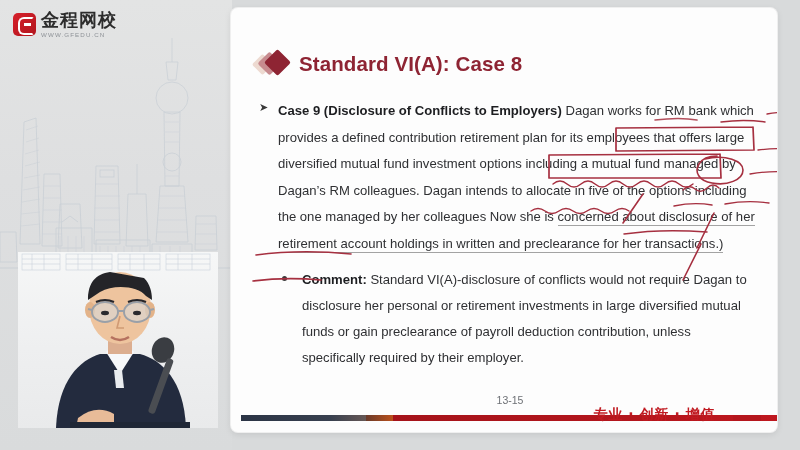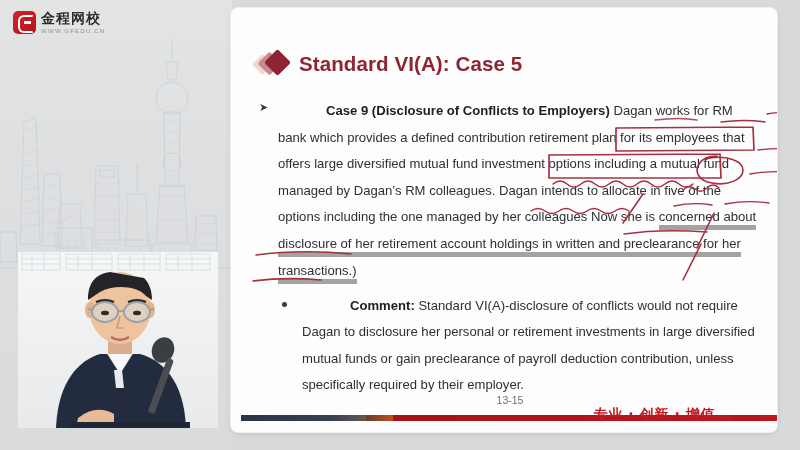--- a/index.html
+++ b/index.html
@@ -26,21 +26,21 @@
   }
   .logo-mark:before{
     content:"";position:absolute;left:5px;top:4px;width:12px;height:14px;
     border:2.6px solid #fff;border-radius:6px 2px 2px 6px;border-right-color:transparent;
   }
   .logo-mark:after{
     content:"";position:absolute;left:11px;top:10px;width:7px;height:2.6px;background:#fff;
   }
   .logo-text{display:flex;flex-direction:column;line-height:1;}
   .logo-cn{
-    font-size:14px;font-weight:bold;color:#2c2c2c;letter-spacing:1px;
+    font-size:18px;font-weight:bold;color:#2c2c2c;letter-spacing:1px;
     font-family:"DejaVu Sans",sans-serif;
   }
   .logo-url{
     font-size:6.2px;color:#8d9196;letter-spacing:1.1px;margin-top:3px;
     font-family:"Liberation Sans",sans-serif;
   }
 
   
   .skyline{position:absolute;left:0;top:36px;width:232px;height:240px;opacity:.55;}
 
@@ -74,22 +74,22 @@
 
   .body-block{position:absolute;left:26px;top:90px;width:500px;}
   .lvl1{position:relative;padding-left:21px;}
   .lvl1 .arrow{
     position:absolute;left:2px;top:4px;font-size:11px;color:#3a3a3a;line-height:1;
   }
   .para{
     font-size:13.1px;line-height:26.6px;color:#2f3033;
     font-family:"Liberation Sans",sans-serif;text-align:left;
   }
-  .para b{font-weight:bold;color:#1d1e21;margin-left:48px;}
-  .u-gray{border-bottom:5px solid #a3a3a3;padding-bottom:1px;}
+  .para b{font-weight:bold;color:#1d1e21;}
+  .u-gray{border-bottom:1px solid #a3a3a3;padding-bottom:1px;}
 
   .lvl2{position:relative;margin-top:9px;padding-left:45px;}
   .lvl2 .dot{
     position:absolute;left:25px;top:9px;width:5px;height:5px;border-radius:50%;
     background:#3a3a3a;
   }
   .lvl2 .para{line-height:26.2px;}
 
   
   .page-num{
@@ -263,21 +263,21 @@
   </div>
 
   <div class="slide">
 
     <div class="slide-title-row">
       <span class="diamond-icon">
         <i class="dm1"></i>
           <i class="dm2"></i>
           <i class="dm3"></i>
       </span>
-      <span class="slide-title">Standard VI(A): Case 5</span>
+      <span class="slide-title">Standard VI(A): Case 8</span>
     </div>
 
     <div class="body-block">
 
       <div class="lvl1">
         <span class="arrow">➤</span>
         <div class="para">
           <b>Case 9 (Disclosure of Conflicts to Employers)</b><span> Dagan works for RM bank which provides a defined contribution retirement plan for its employees that offers large diversified mutual fund investment options including a mutual fund managed by Dagan’s RM colleagues. Dagan intends to allocate in five of the options including the one managed by her colleagues Now she is </span><span class="u-gray">concerned about disclosure of her retirement account holdings in written and preclearance for her transactions.)</span>
         </div>
       </div>

